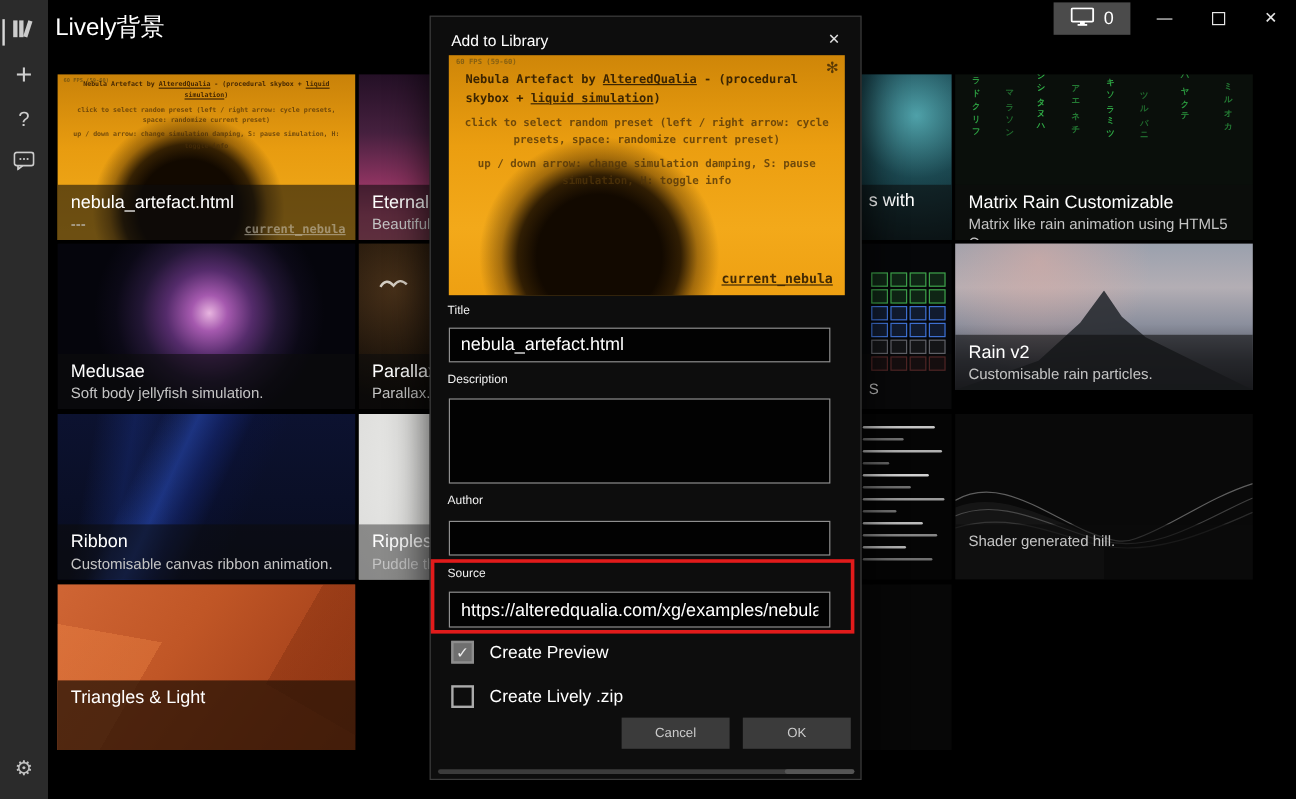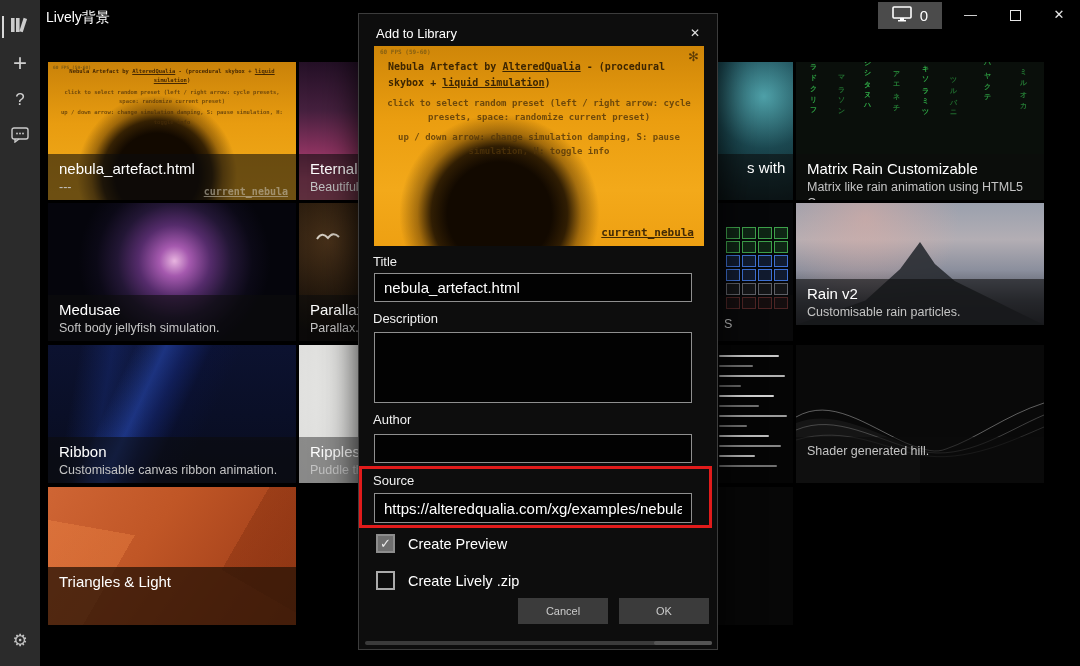--- a/index.html
+++ b/index.html
@@ -8,21 +8,21 @@
 
   
   .sidebar{position:absolute;left:0;top:0;bottom:0;width:40px;background:#2b2b2b;z-index:20;}
   .selbar{position:absolute;left:2px;top:16px;width:2px;height:22px;background:#d8d8d8;}
   .side-btn{position:absolute;left:0;width:40px;height:32px;display:flex;align-items:center;justify-content:center;
             color:#cfcfcf;font-size:19px;cursor:pointer;}
   .sb-lib{top:11px;} .sb-add{top:47px;font-size:24px;font-weight:300;} .sb-help{top:84px;font-size:17px;}
   .sb-chat{top:121px;} .sb-gear{top:auto;bottom:10px;font-size:17px;color:#c2c2c2;}
 
   
-  .app-title{position:absolute;left:46px;top:9px;color:#fff;font-size:14px;z-index:5;}
+  .app-title{position:absolute;left:46px;top:9px;color:#fff;font-size:20px;z-index:5;}
   .mon-btn{position:absolute;left:878px;top:2px;width:64px;height:27px;background:#4b4b4b;z-index:30;
            display:flex;align-items:center;justify-content:center;gap:8px;color:#fff;font-size:15px;cursor:pointer;}
   .win-btn{position:absolute;top:0;width:45px;height:30px;z-index:30;color:#e6e6e6;text-align:center;line-height:30px;
            font-size:13px;cursor:pointer;}
   .wb-min{left:948px;} .wb-max{left:993px;} .wb-close{left:1038px;width:42px;}
   .max-box{display:inline-block;width:9px;height:9px;border:1px solid #e6e6e6;vertical-align:middle;}
 
   
   .tile{position:absolute;overflow:hidden;cursor:pointer;}
   .band{position:absolute;left:0;right:0;bottom:0;height:46px;background:rgba(12,12,12,0.58);padding:5px 11px 0;box-sizing:border-box;}
@@ -58,21 +58,21 @@
   .t7{left:48px;top:487px;width:248px;height:138px;background:
       conic-gradient(from 210deg at 35% 35%,rgba(255,150,80,.28) 0 70deg,transparent 70deg 360deg),
       conic-gradient(from 30deg at 70% 60%,rgba(110,35,8,.3) 0 90deg,transparent 90deg),
       linear-gradient(125deg,#cf6534 0%,#c05626 40%,#a8441c 75%,#983c16 100%);}
   .t7 .band{height:58px;background:rgba(44,20,6,0.78);} .t7 .t-sub{white-space:normal;}
 
   .t8{left:550px;top:62px;width:243px;height:138px;background:
       radial-gradient(circle at 88% 25%,rgba(110,220,230,.7) 0%,rgba(60,150,170,.4) 22%,rgba(25,70,90,.25) 45%,transparent 65%),
       radial-gradient(circle at 1% 4%,rgba(120,230,90,.9) 0%,rgba(60,150,60,.5) 9%,transparent 20%),
       linear-gradient(180deg,#07181c,#04100f);}
-  .frag-title{position:absolute;left:174px;top:5px;color:#fff;font-size:15px;margin-left:23px;}
+  .frag-title{position:absolute;left:174px;top:5px;color:#fff;font-size:15px;}
   .t9{left:796px;top:62px;width:248px;height:138px;background:#0a0f0b;}
   .mx{position:absolute;inset:0;overflow:hidden;}
   .mx span{position:absolute;writing-mode:vertical-rl;text-orientation:upright;font:700 7px "DejaVu Sans Mono",monospace;
            color:#35c24f;letter-spacing:3px;}
   .mx span:nth-child(1){left:12px;top:-4px;opacity:.8;} .mx span:nth-child(2){left:40px;top:8px;opacity:.5;}
   .mx span:nth-child(3){left:66px;top:-8px;opacity:.9;} .mx span:nth-child(4){left:95px;top:4px;opacity:.6;}
   .mx span:nth-child(5){left:124px;top:-2px;opacity:.85;} .mx span:nth-child(6){left:152px;top:10px;opacity:.5;}
   .mx span:nth-child(7){left:186px;top:-6px;opacity:.75;} .mx span:nth-child(8){left:222px;top:2px;opacity:.6;}
   .t10{left:550px;top:203px;width:243px;height:138px;background:#060709;}
   .pt{position:absolute;right:5px;top:24px;display:grid;grid-template-columns:repeat(4,14px);gap:2px;}
@@ -106,21 +106,21 @@
   .dlg-close{position:absolute;right:8px;top:7px;width:28px;height:25px;text-align:center;line-height:25px;
              color:#e0e0e0;font-size:12px;cursor:pointer;}
   .preview{position:absolute;left:15px;top:32px;width:330px;height:200px;overflow:hidden;background:
       radial-gradient(circle 100px at 38% 84%,#120900 0 52px,rgba(22,11,0,.88) 68px,rgba(50,26,0,.4) 82px,transparent 100px),
       linear-gradient(180deg,#cf8608 0%,#eb9e10 38%,#f3a91a 72%,#eea012 100%);}
   .pv-fps{position:absolute;left:6px;top:2px;font:700 6px "DejaVu Sans Mono",monospace;color:rgba(70,62,28,.55);}
   .pv-snow{position:absolute;right:5px;top:3px;font-size:13px;color:#5a3a06;}
   .pv-head{margin:13px 14px 0;text-align:left;font:700 10px "DejaVu Sans Mono",monospace;color:#3c2502;line-height:1.55;}
   .pv-line{margin:7px 12px 0;text-align:center;font:600 9px "DejaVu Sans Mono",monospace;color:rgba(80,52,10,.8);line-height:1.5;}
   .pv-corner{position:absolute;right:10px;bottom:7px;font:700 11px "DejaVu Sans Mono",monospace;color:#432a04;text-decoration:underline;}
-  .lbl{position:absolute;left:14px;font-size:13px;color:#f0f0f0;}
+  .lbl{position:absolute;left:14px;font-size:10px;color:#f0f0f0;}
   .fld{position:absolute;left:15px;width:318px;background:#020202;border:1px solid #8f8f8f;color:#fff;
        font-family:"Liberation Sans",sans-serif;font-size:15px;padding:0 9px;box-sizing:border-box;border-radius:0;outline:none;}
   .l-title{top:240px;} #f-title{top:259px;height:29px;}
   .l-desc{top:297px;}  #f-desc{top:318px;height:71px;resize:none;padding-top:5px;}
   .l-auth{top:398px;}  #f-auth{top:420px;height:29px;}
   .l-src{top:459px;}   #f-src{top:479px;height:30px;}
   .hl{position:absolute;left:0;top:452px;width:353px;height:62px;border:3px solid #e11b1b;box-sizing:border-box;z-index:6;pointer-events:none;}
   .chk-row{position:absolute;left:17px;display:flex;align-items:center;gap:13px;cursor:pointer;}
   .cr1{top:520px;} .cr2{top:557px;}
   .box{width:19px;height:19px;border:2px solid #ababab;box-sizing:border-box;display:flex;align-items:center;

